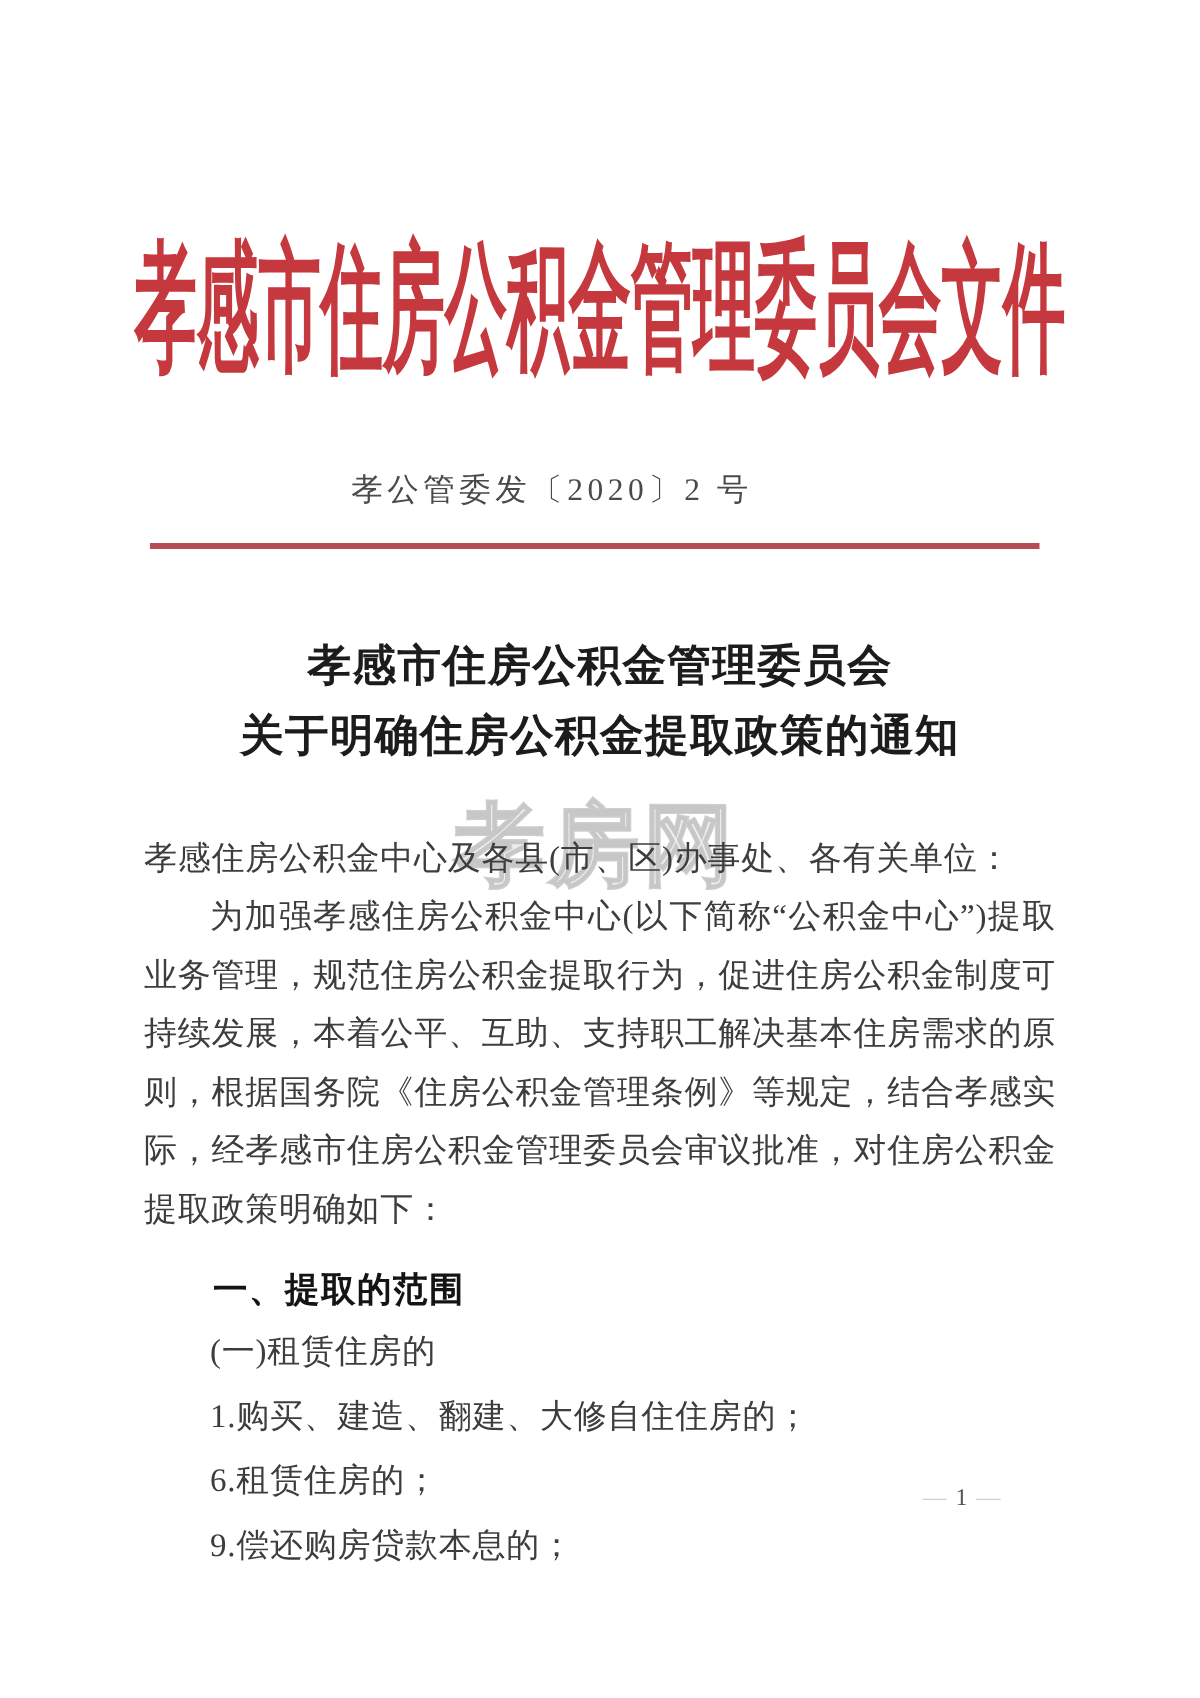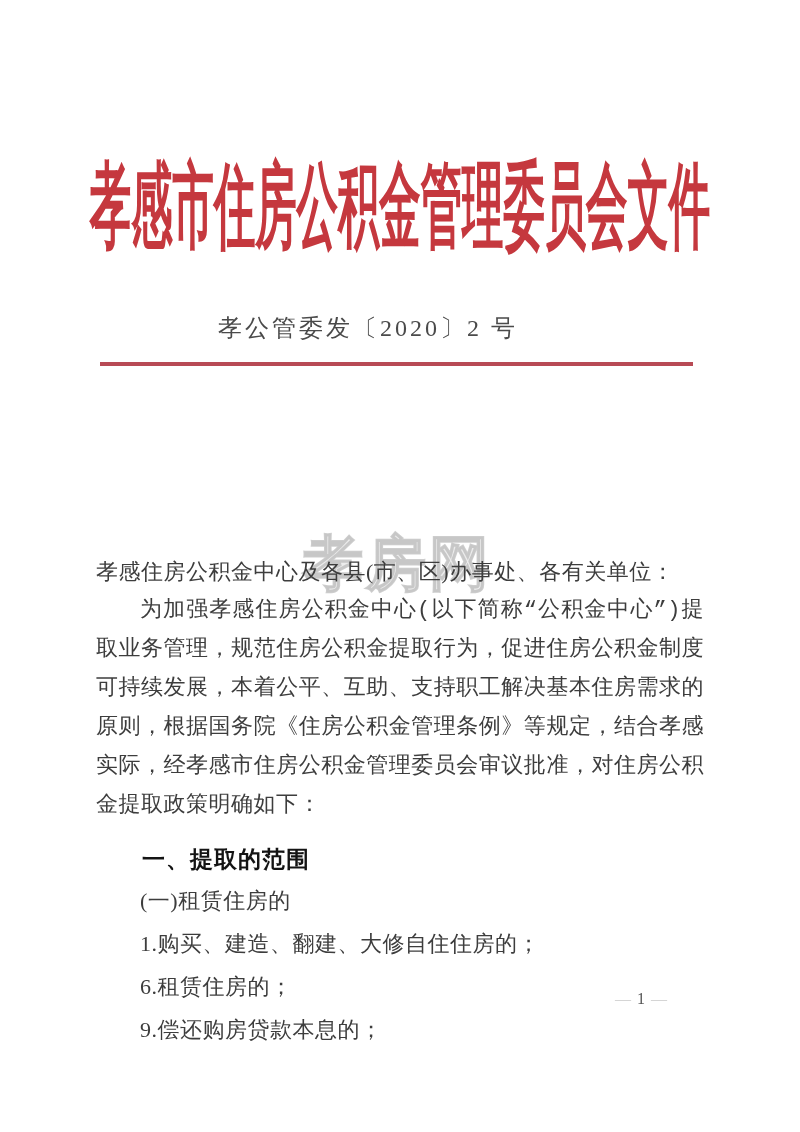--- a/index.html
+++ b/index.html
@@ -40,21 +40,21 @@
     line-height: 1;
   }
 
   
   .doc-number {
     position: absolute;
     top: 312px;
     left: 0;
     width: 736px;
     text-align: center;
-    font-size: 24px;
+    font-size: 21px;
     letter-spacing: 3px;
     color: #4a4a4a;
   }
 
   
   .red-rule {
     position: absolute;
     top: 362px;
     left: 100px;
     width: 593px;
@@ -105,21 +105,20 @@
     color: #3d3d3d;
     margin-left: 12px;
   }
   .salutation {
     text-align: left;
   }
   .intro-paragraph {
     text-indent: 2em;
     text-align: justify;
     text-justify: inter-ideograph;
-    font-family: Liberation Mono, monospace;
   }
   .section-heading {
     margin-top: 14px;
     text-indent: 2em;
     font-family: Liberation Sans, sans-serif;
     font-weight: 700;
     color: #141414;
     font-size: 23px;
     line-height: 40px;
     letter-spacing: 1px;
@@ -157,20 +156,24 @@
 <div class="page">
 
   <div class="redhead">
     <div class="redhead-text">孝感市住房公积金管理委员会文件</div>
   </div>
 
   <div class="doc-number">孝公管委发〔2020〕2 号</div>
 
   <div class="red-rule"></div>
 
+  <div class="notice-title">
+    <div>孝感市住房公积金管理委员会</div>
+    <div>关于明确住房公积金提取政策的通知</div>
+  </div>
 
   <div class="watermark">孝房网</div>
 
   <div class="body-block">
     <div class="salutation">孝感住房公积金中心及各县(市、区)办事处、各有关单位：</div>
     <div class="intro-paragraph">为加强孝感住房公积金中心(以下简称“公积金中心”)提取业务管理，规范住房公积金提取行为，促进住房公积金制度可持续发展，本着公平、互助、支持职工解决基本住房需求的原则，根据国务院《住房公积金管理条例》等规定，结合孝感实际，经孝感市住房公积金管理委员会审议批准，对住房公积金提取政策明确如下：</div>
     <div class="section-heading">一、提取的范围</div>
     <div class="subsection-heading">(一)租赁住房的</div>
     <div class="list-item">1.购买、建造、翻建、大修自住住房的；</div>
     <div class="list-item">6.租赁住房的；</div>

